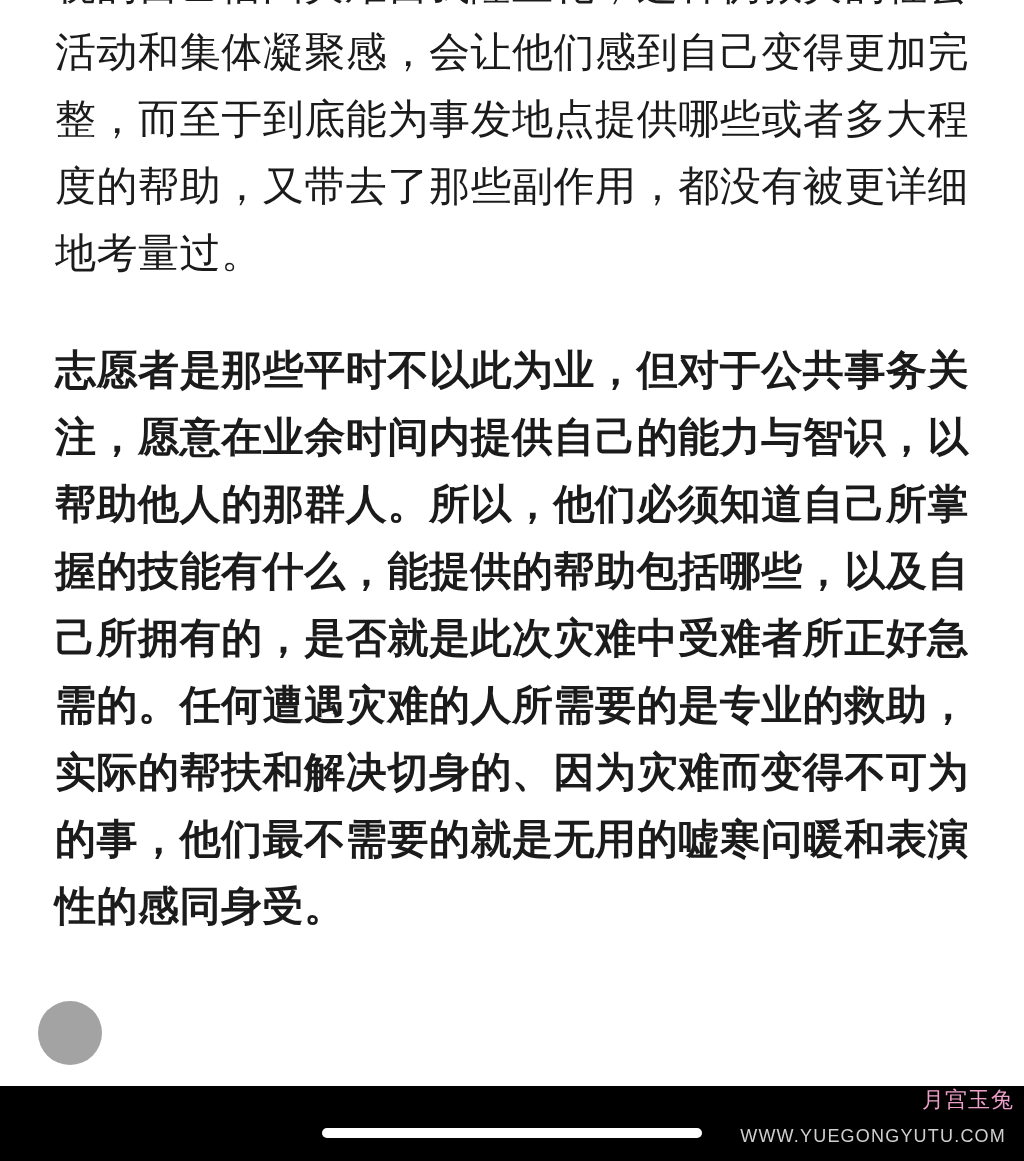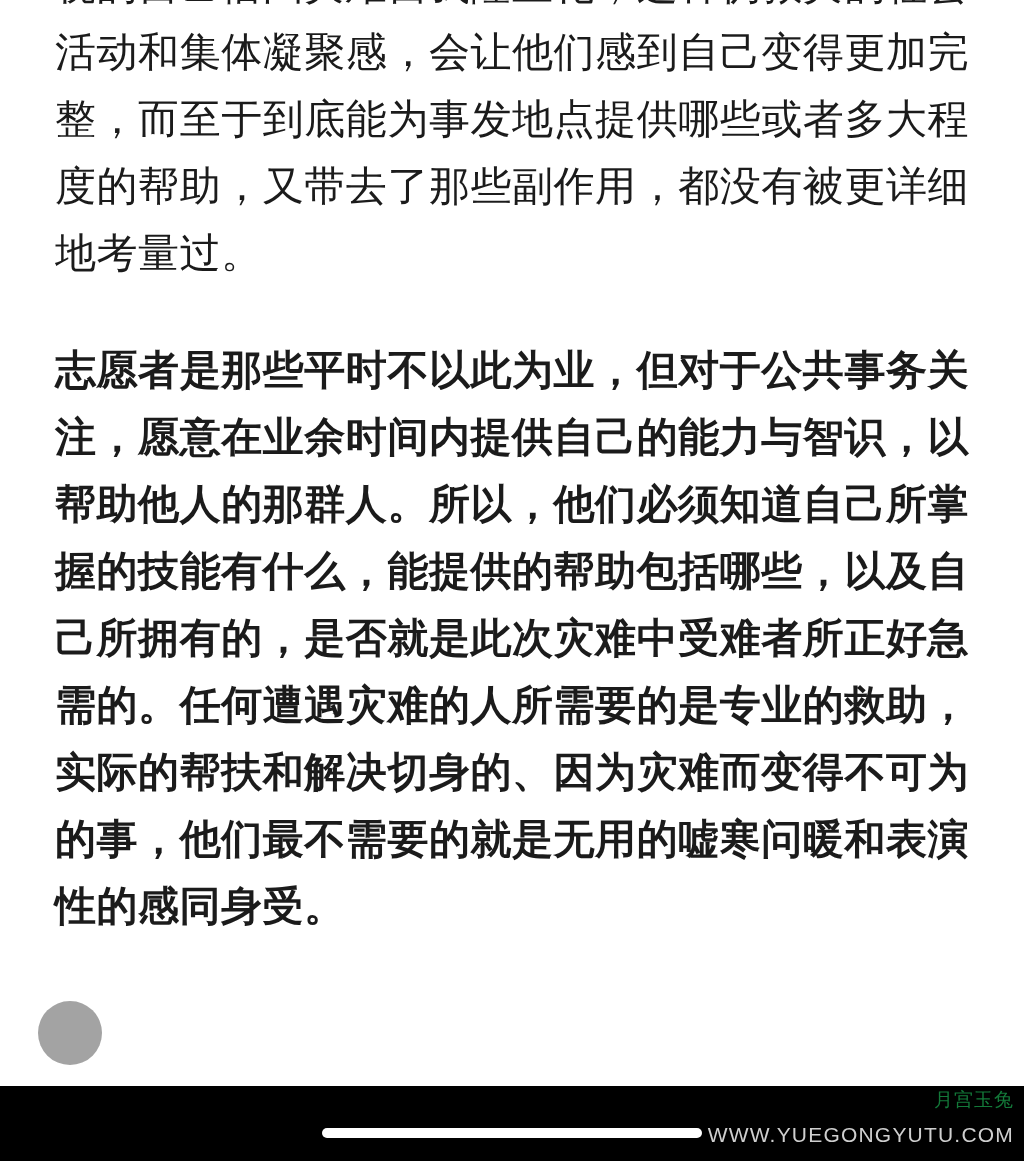--- a/index.html
+++ b/index.html
@@ -76,35 +76,35 @@
     width: 380px;
     height: 10px;
     border-radius: 5px;
     background: #ffffff;
   }
   .watermark {
     position: absolute;
     right: 10px;
     bottom: 46px;
     text-align: right;
-    color: #15803d;
+    color: #f9a8d4;
     font-family: "Liberation Sans", sans-serif;
-    font-size: 19px;
+    font-size: 22px;
     line-height: 30px;
     letter-spacing: 1px;
     opacity: 0.95;
   }
   .watermark-url {
     position: absolute;
-    right: 10px;
+    right: 18px;
     bottom: 14px;
     text-align: right;
     color: #cfcfcf;
     font-family: "Liberation Sans", sans-serif;
-    font-size: 21px;
+    font-size: 18px;
     letter-spacing: 1.2px;
   }
 </style>
 </head>
 <body>
 
 <div class="page">
 
   <div class="article">
     <p class="para para-1">视的自己借由灾难自我隆重化，这种伪救灾的社会活动和集体凝聚感，会让他们感到自己变得更加完整，而至于到底能为事发地点提供哪些或者多大程度的帮助，又带去了那些副作用，都没有被更详细地考量过。</p>

